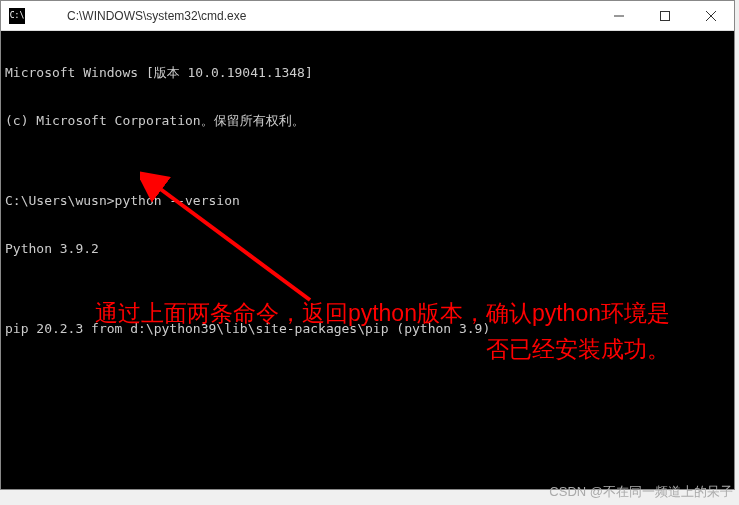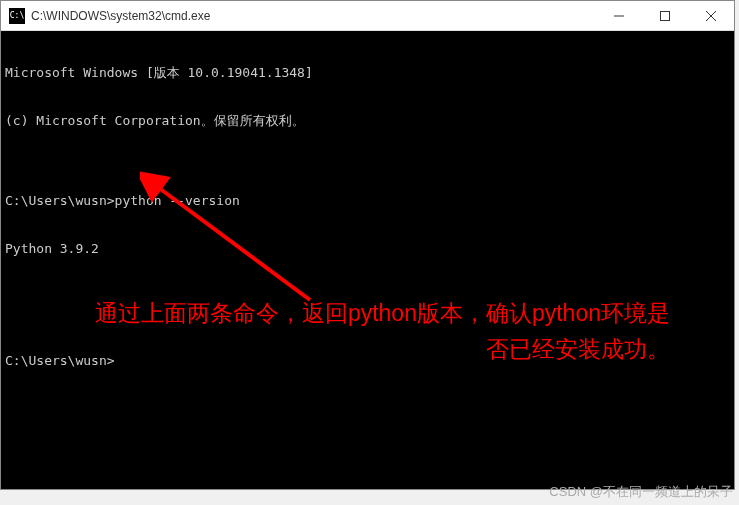--- a/index.html
+++ b/index.html
@@ -41,20 +41,21 @@
       align-items: center;
       justify-content: center;
       font-size: 8px;
       color: #fff;
       font-family: monospace;
     }
     .titlebar-title {
       flex: 1;
       font-size: 12px;
       color: #333;
+      margin-left: 36px;
     }
     .titlebar-controls {
       display: flex;
       height: 100%;
     }
     .titlebar-btn {
       width: 46px;
       height: 100%;
       display: flex;
       align-items: center;
@@ -139,22 +140,22 @@
       </div>
     </div>
   </div>
   <div class="terminal">
     <div class="terminal-line">Microsoft Windows [版本 10.0.19041.1348]</div>
     <div class="terminal-line">(c) Microsoft Corporation。保留所有权利。</div>
     <div class="terminal-line"></div>
     <div class="terminal-line">C:\Users\wusn&gt;python --version</div>
     <div class="terminal-line">Python 3.9.2</div>
     <div class="terminal-line"></div>
+    <div class="terminal-line">pip 20.2.3 from d:\python39\lib\site-packages\pip (python 3.9)</div>
     <div class="terminal-line"></div>
-    <div class="terminal-line">C:\Users\wusn&gt;</div>
   </div>
 </div>
 
 <svg class="annotation-arrow" width="200" height="150">
   <defs>
     <marker id="arrowhead" markerWidth="8" markerHeight="8" refX="2" refY="4" orient="auto">
       <polygon points="0 0, 8 4, 0 8" fill="#ff0000"></polygon>
     </marker>
   </defs>
   <line x1="170" y1="130" x2="15" y2="15" stroke="#ff0000" stroke-width="4" marker-end="url(#arrowhead)"></line>

